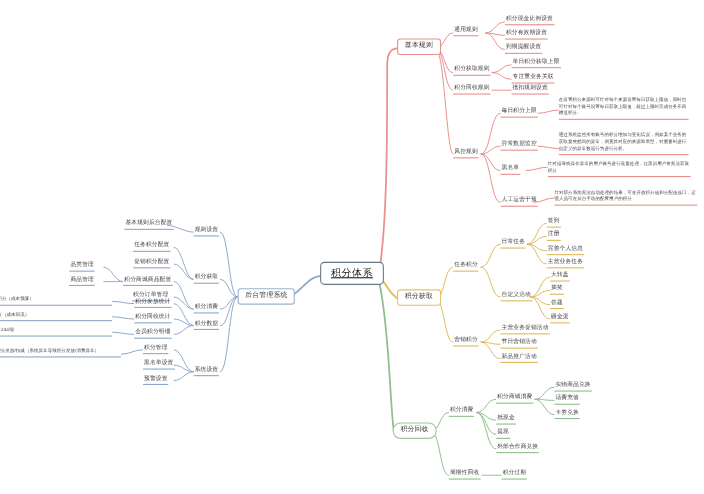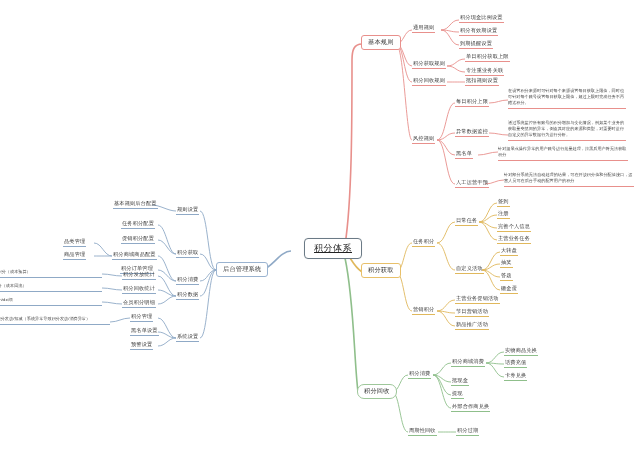--- a/index.html
+++ b/index.html
@@ -154,21 +154,21 @@
     <path d="M122,304 C114,304 110,302 102,302"></path>
 
     <path d="M176,338 C168,338 166,318 158,318"></path>
     <path d="M176,338 C168,338 166,332 158,332"></path>
     <path d="M176,338 C168,338 166,346 158,346"></path>
 
     <path d="M130,318 C122,318 118,322 110,322"></path>
   </g>
 </svg>
 
-<div class="node root" style="left:304px;top:238px;text-decoration:underline;">积分体系</div>
+<div class="node root" style="left:291px;top:238px;text-decoration:underline;">积分体系</div>
 
 <div class="node lvl2 red" style="left:361px;top:35px;">基本规则</div>
 
 <div class="node leaf red" style="left:412px;top:25px;">通用规则</div>
 <div class="node leaf red" style="left:459px;top:15px;">积分现金比例设置</div>
 <div class="node leaf red" style="left:459px;top:28px;">积分有效期设置</div>
 <div class="node leaf red" style="left:459px;top:41px;">到期提醒设置</div>
 
 <div class="node leaf red" style="left:412px;top:61px;">积分获取规则</div>
 <div class="node leaf red" style="left:465px;top:54px;">单日积分获取上限</div>

